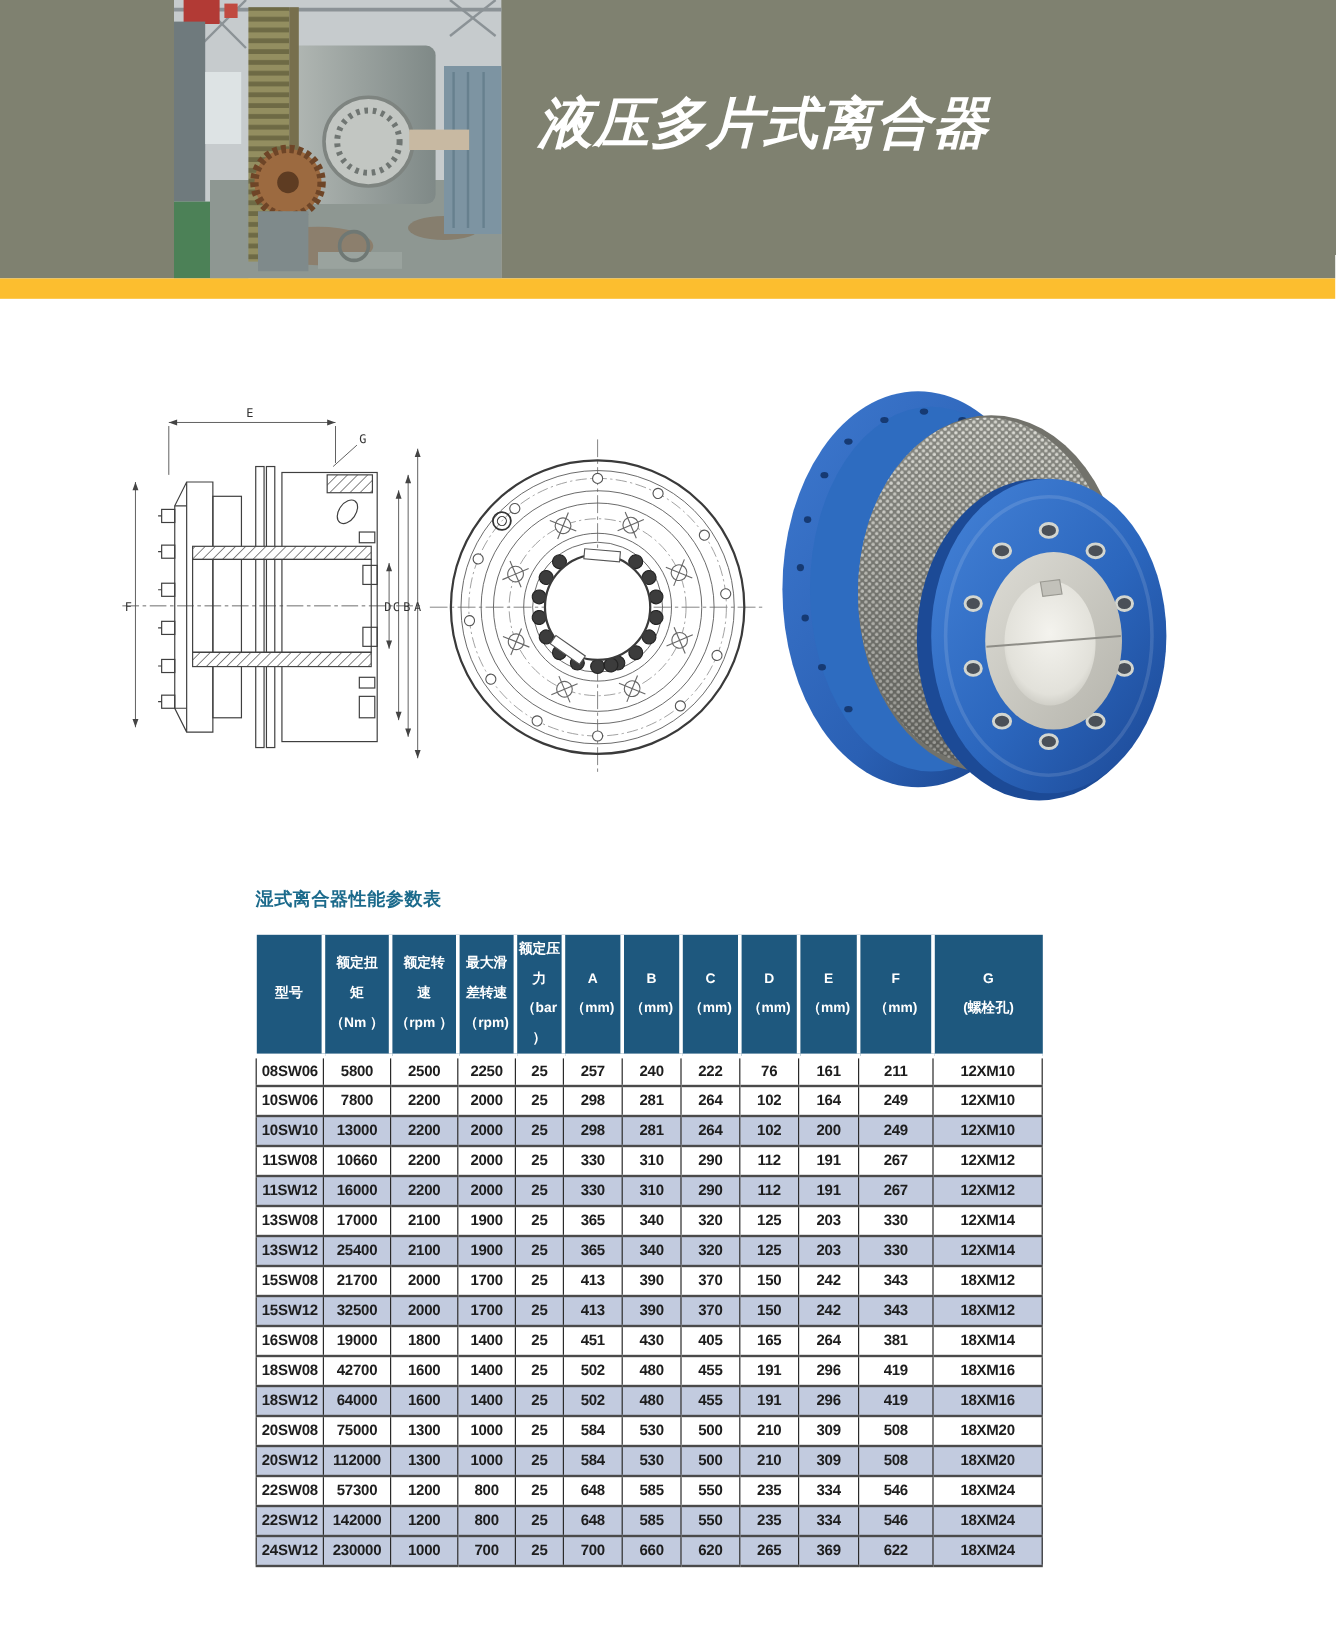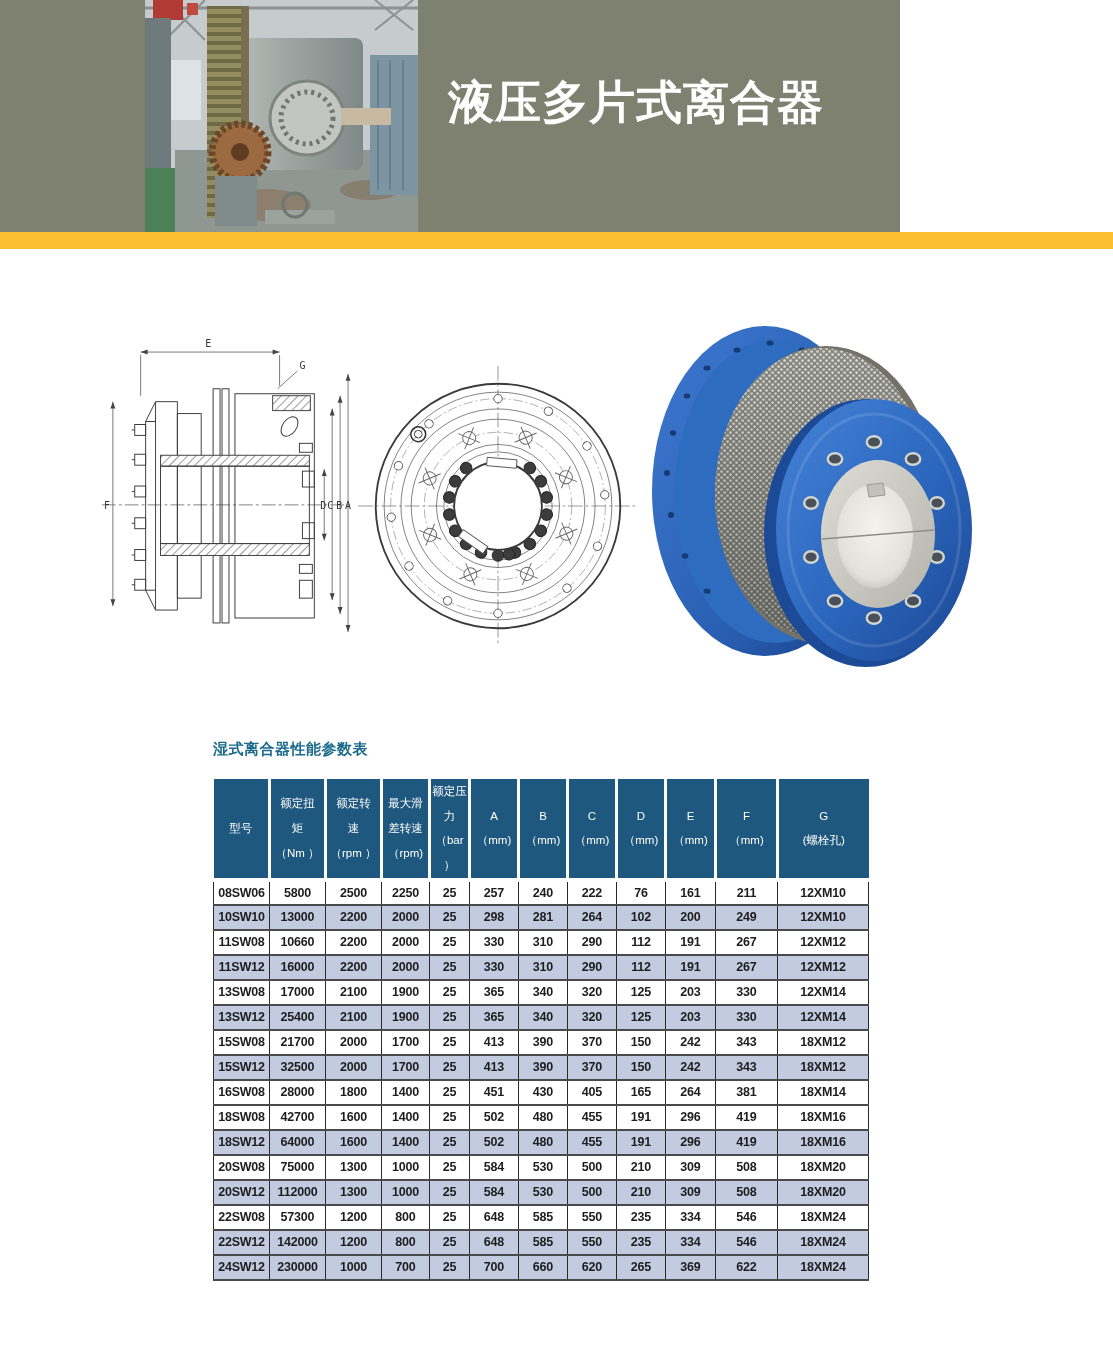--- a/index.html
+++ b/index.html
@@ -1,21 +1,21 @@
 <!DOCTYPE html>
 <html><head>
 <meta charset="utf-8">
 <style>
   html,body{margin:0;padding:0;background:#ffffff;}
   .page{
     position:relative;width:1113px;height:1367px;background:#ffffff;overflow:hidden;
     font-family:"Liberation Sans","DejaVu Sans",sans-serif;
   }
   
-  .hero{position:absolute;left:0;top:0;width:900px;height:232px;background:#7f8170;}
+  .hero{position:absolute;left:0;top:0;width:1113px;height:232px;background:#7f8170;font-style:italic;}
   .hero-photo{position:absolute;left:145px;top:0;width:273px;height:232px;display:block;}
   .hero-title{
     position:absolute;left:448px;top:72px;margin:0;
     font-size:46px;font-weight:bold;color:#ffffff;letter-spacing:1px;white-space:nowrap;
   }
   .accent-bar{position:absolute;left:0;top:232px;width:1113px;height:17px;background:#fcbe2f;}
   
   .fig{position:absolute;display:block;}
   .fig-side{left:98px;top:333px;width:258px;height:312px;}
   .fig-front{left:358px;top:366px;width:280px;height:280px;}
@@ -26,21 +26,21 @@
   
   .table-title{
     position:absolute;left:213px;top:740px;margin:0;
     font-size:15px;font-weight:bold;color:#1b6a8b;letter-spacing:0.5px;
   }
   .spec-table{
     position:absolute;left:213px;top:779px;width:655px;
     border-collapse:collapse;table-layout:fixed;
   }
   .spec-table thead th{
-    background:#1e587e;color:#ffffff;font-size:11.5px;font-weight:normal;
+    background:#1e587e;color:#ffffff;font-size:11.5px;font-weight:bold;
     text-align:center;vertical-align:middle;height:88px;
     white-space:pre-line;line-height:2.15;padding:0;
     border-right:3px solid #ffffff;border-bottom:4px solid #ffffff;
   }
   .spec-table thead th:last-child{border-right:none;}
   .spec-table tbody tr{height:25px;margin-top:36px;}
   .spec-table tbody td{
     font-size:12.5px;font-weight:bold;color:#1d1d1d;text-align:center;vertical-align:middle;
     padding:0;background:#ffffff;letter-spacing:-0.2px;
     border-left:1.8px solid #2a2a2a;border-right:1.8px solid #2a2a2a;
@@ -408,20 +408,34 @@
           <td>2250</td>
           <td>25</td>
           <td>257</td>
           <td>240</td>
           <td>222</td>
           <td>76</td>
           <td>161</td>
           <td>211</td>
           <td>12XM10</td>
         </tr>
+        <tr>
+          <td>10SW06</td>
+          <td>7800</td>
+          <td>2200</td>
+          <td>2000</td>
+          <td>25</td>
+          <td>298</td>
+          <td>281</td>
+          <td>264</td>
+          <td>102</td>
+          <td>164</td>
+          <td>249</td>
+          <td>12XM10</td>
+        </tr>
         <tr class="alt">
           <td>10SW10</td>
           <td>13000</td>
           <td>2200</td>
           <td>2000</td>
           <td>25</td>
           <td>298</td>
           <td>281</td>
           <td>264</td>
           <td>102</td>
@@ -508,21 +522,21 @@
           <td>413</td>
           <td>390</td>
           <td>370</td>
           <td>150</td>
           <td>242</td>
           <td>343</td>
           <td>18XM12</td>
         </tr>
         <tr>
           <td>16SW08</td>
-          <td>28000</td>
+          <td>19000</td>
           <td>1800</td>
           <td>1400</td>
           <td>25</td>
           <td>451</td>
           <td>430</td>
           <td>405</td>
           <td>165</td>
           <td>264</td>
           <td>381</td>
           <td>18XM14</td>

